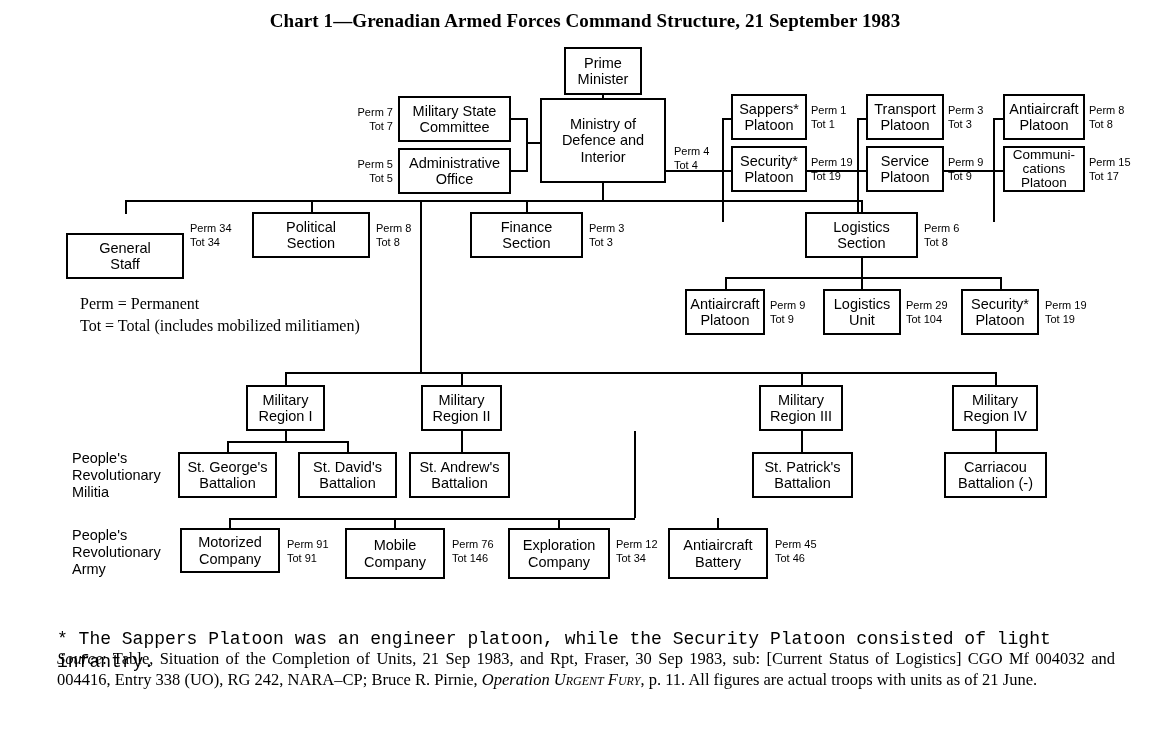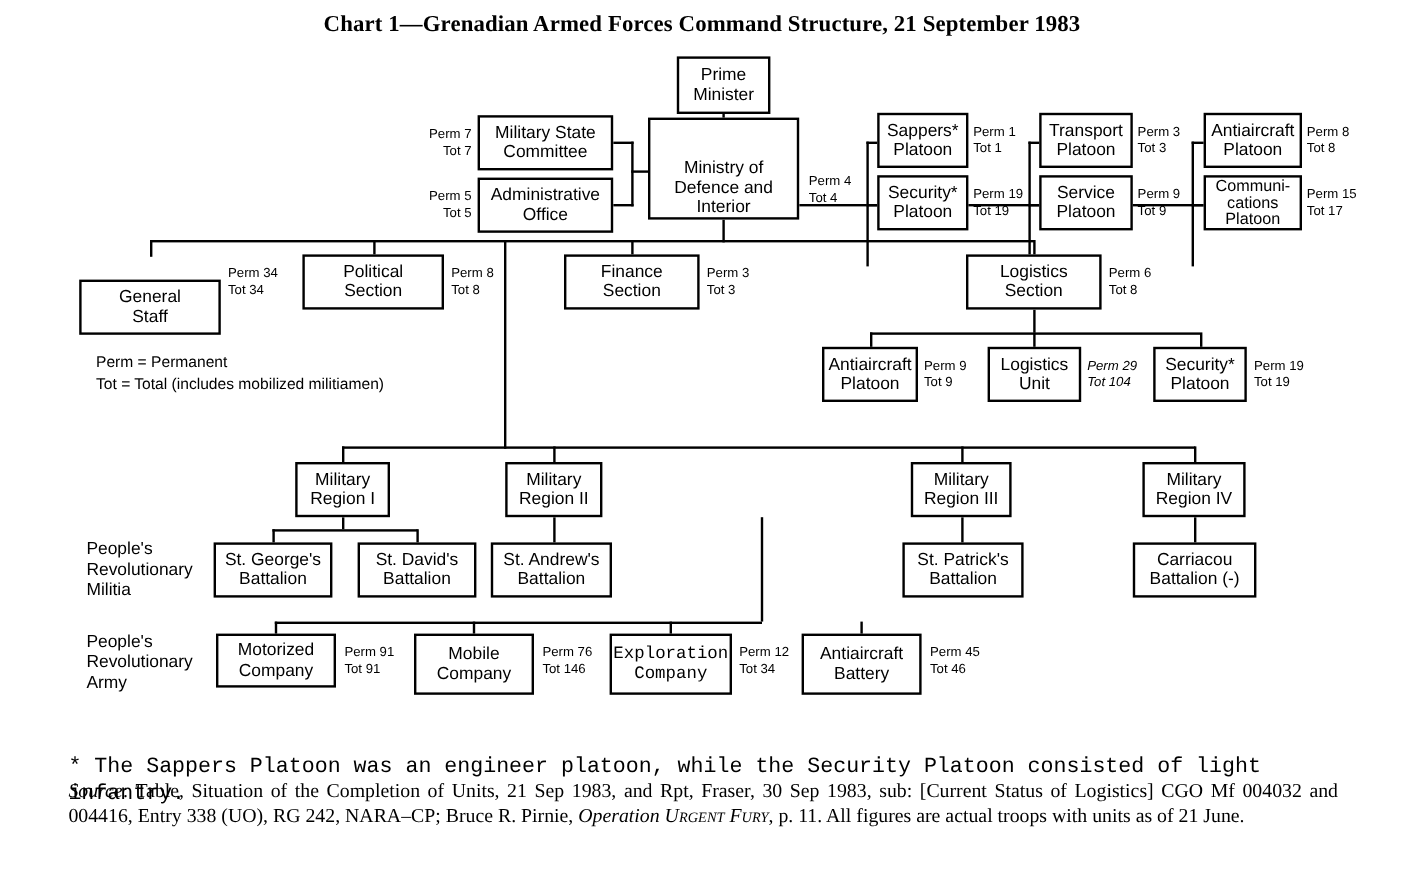--- a/index.html
+++ b/index.html
@@ -69,22 +69,22 @@
     position: absolute;
     font-family: "Liberation Sans", sans-serif;
     font-size: 14.5px;
     line-height: 1.18;
     color: #000;
     white-space: pre-line;
     z-index: 4;
   }
   .legend {
     position: absolute;
-    font-family: Liberation Sans, sans-serif;
-    font-size: 13px;
+    font-family: Liberation Serif, serif;
+    font-size: 16px;
     line-height: 1.35;
     color: #000;
     white-space: pre-line;
     z-index: 4;
   }
   #footnote {
     position: absolute;
     left: 57px;
     top: 628px;
     width: 1060px;
@@ -161,21 +161,21 @@
       <div class="line" style="left: 634px; top: 431px; width: 2px; height: 87px;"></div>
       <div class="line" style="left: 229px; top: 518px; width: 406px; height: 2px;"></div>
       <div class="line" style="left: 229px; top: 518px; width: 2px; height: 12px;"></div>
       <div class="line" style="left: 394px; top: 518px; width: 2px; height: 12px;"></div>
       <div class="line" style="left: 558px; top: 518px; width: 2px; height: 12px;"></div>
       <div class="line" style="left: 717px; top: 518px; width: 2px; height: 12px;"></div>
     </div>
   <div id="nodes-layer">
       <div class="node" style="left: 564px; top: 47px; width: 78px; height: 48px;"><span>Prime
 Minister</span></div>
-      <div class="node" style="left: 540px; top: 98px; width: 126px; height: 85px; align-items: flex-end;"><span>Ministry of
+      <div class="node" style="left: 540px; top: 98px; width: 126px; height: 85px;"><span>Ministry of
 Defence and
 Interior</span></div>
       <div class="node" style="left: 398px; top: 96px; width: 113px; height: 46px;"><span>Military State
 Committee</span></div>
       <div class="node" style="left: 398px; top: 148px; width: 113px; height: 46px;"><span>Administrative
 Office</span></div>
       <div class="node" style="left: 731px; top: 94px; width: 76px; height: 46px;"><span>Sappers*
 Platoon</span></div>
       <div class="node" style="left: 731px; top: 146px; width: 76px; height: 46px;"><span>Security*
 Platoon</span></div>
@@ -217,21 +217,21 @@
       <div class="node" style="left: 409px; top: 452px; width: 101px; height: 46px;"><span>St. Andrew's
 Battalion</span></div>
       <div class="node" style="left: 752px; top: 452px; width: 101px; height: 46px;"><span>St. Patrick's
 Battalion</span></div>
       <div class="node" style="left: 944px; top: 452px; width: 103px; height: 46px;"><span>Carriacou
 Battalion (-)</span></div>
       <div class="node" style="left: 180px; top: 528px; width: 100px; height: 45px;"><span>Motorized
 Company</span></div>
       <div class="node" style="left: 345px; top: 528px; width: 100px; height: 51px;"><span>Mobile
 Company</span></div>
-      <div class="node" style="left: 508px; top: 528px; width: 102px; height: 51px; font-family: Liberation Mono, monospace;"><span>Exploration
+      <div class="node" style="left: 508px; top: 528px; width: 102px; height: 51px;"><span>Exploration
 Company</span></div>
       <div class="node" style="left: 668px; top: 528px; width: 100px; height: 51px;"><span>Antiaircraft
 Battery</span></div>
     </div>
   <div id="strengths-layer">
       <div class="strength left" style="left: 347px; top: 106px; width: 46px;">Perm 7
 Tot 7</div>
       <div class="strength left" style="left: 347px; top: 158px; width: 46px;">Perm 5
 Tot 5</div>
       <div class="strength right" style="left: 674px; top: 145px; width: 48px;">Perm 4
@@ -251,21 +251,21 @@
       <div class="strength right" style="left: 190px; top: 222px; width: 54px;">Perm 34
 Tot 34</div>
       <div class="strength right" style="left: 376px; top: 222px; width: 48px;">Perm 8
 Tot 8</div>
       <div class="strength right" style="left: 589px; top: 222px; width: 48px;">Perm 3
 Tot 3</div>
       <div class="strength right" style="left: 924px; top: 222px; width: 48px;">Perm 6
 Tot 8</div>
       <div class="strength right" style="left: 770px; top: 299px; width: 48px;">Perm 9
 Tot 9</div>
-      <div class="strength right" style="left: 906px; top: 299px; width: 56px; font-style: italic;">Perm 29
+      <div class="strength right" style="left: 906px; top: 299px; width: 56px;">Perm 29
 Tot 104</div>
       <div class="strength right" style="left: 1045px; top: 299px; width: 54px;">Perm 19
 Tot 19</div>
       <div class="strength right" style="left: 287px; top: 538px; width: 54px;">Perm 91
 Tot 91</div>
       <div class="strength right" style="left: 452px; top: 538px; width: 56px;">Perm 76
 Tot 146</div>
       <div class="strength right" style="left: 616px; top: 538px; width: 54px;">Perm 12
 Tot 34</div>
       <div class="strength right" style="left: 775px; top: 538px; width: 54px;">Perm 45

